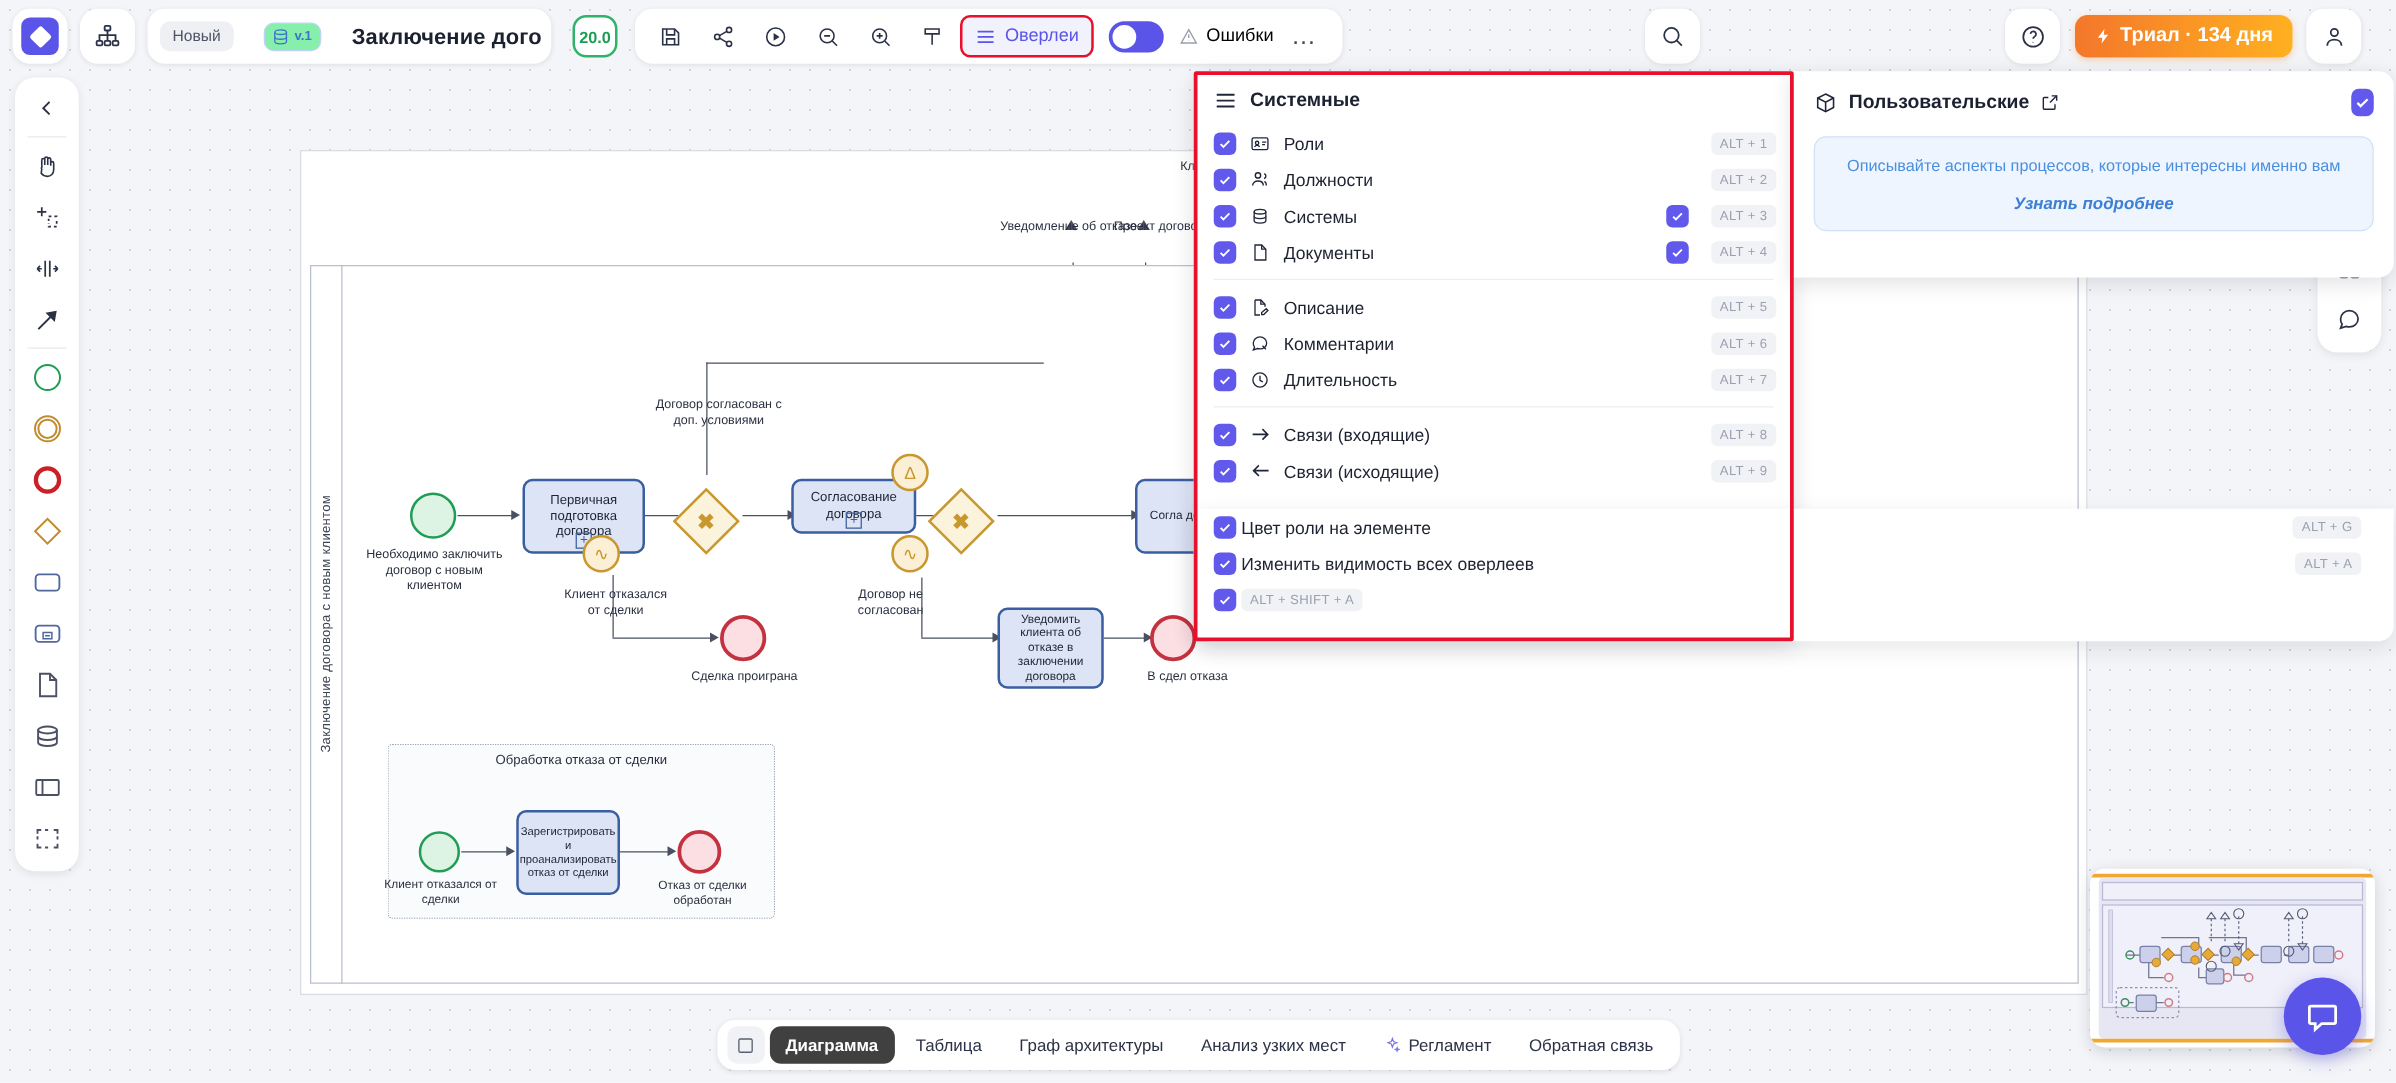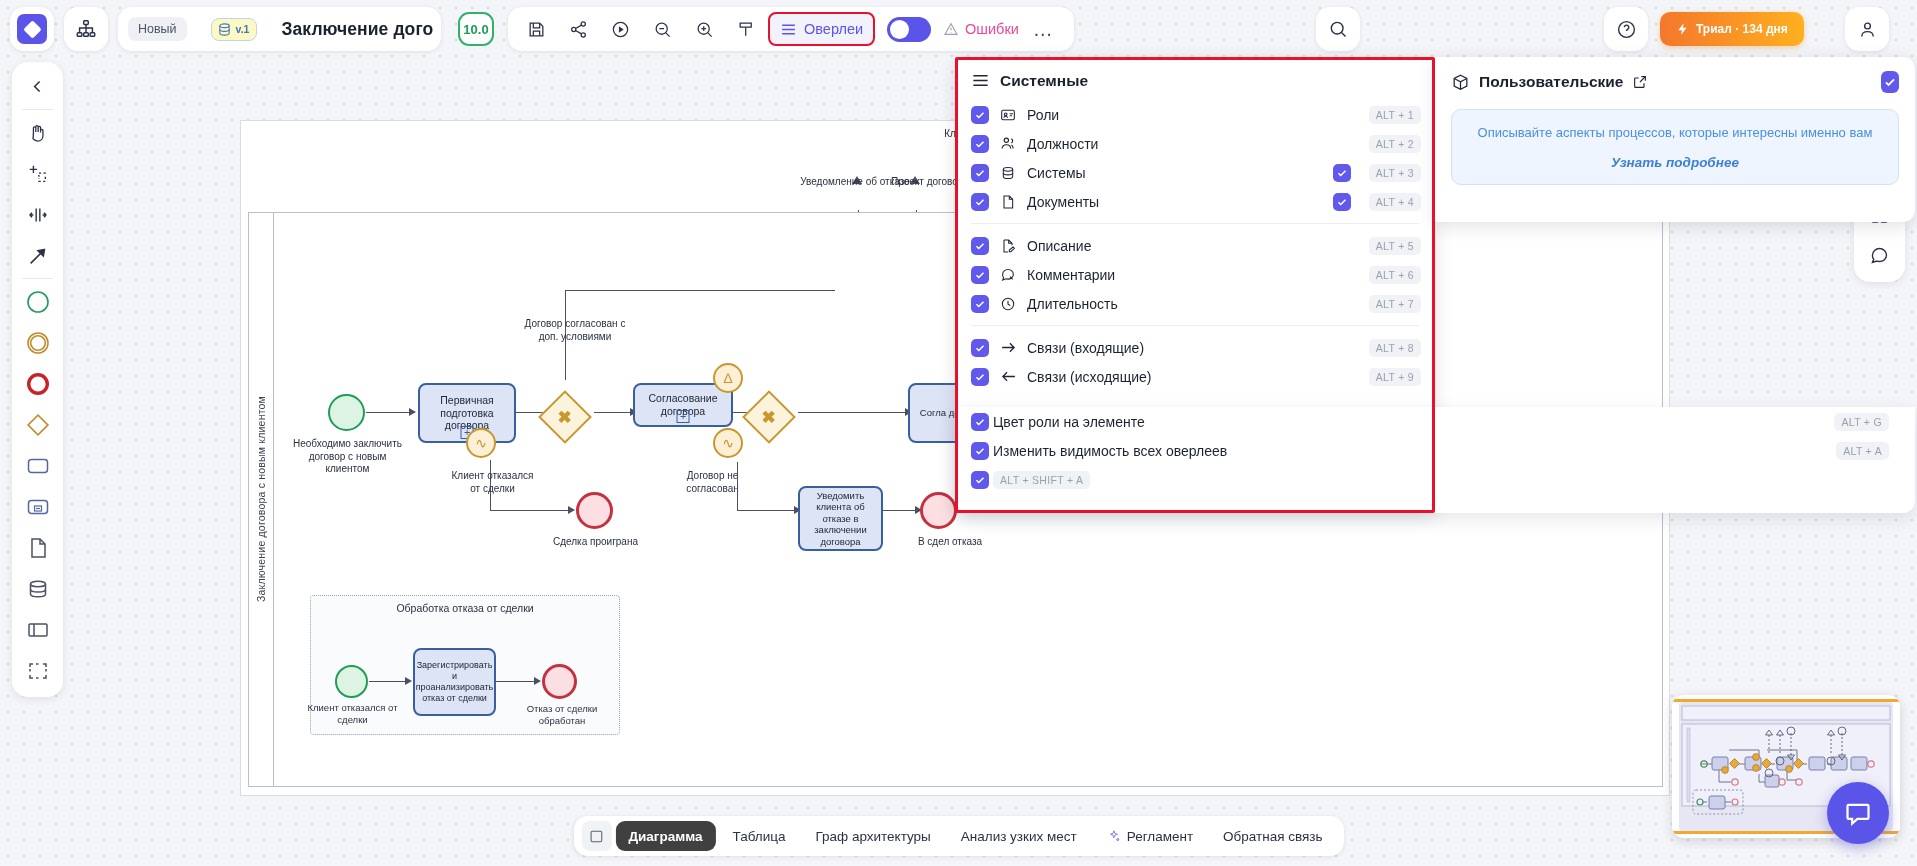--- a/index.html
+++ b/index.html
@@ -127,21 +127,21 @@
   }
   .logo-diamond { width: 13px; height: 13px; background: #fff; transform: rotate(45deg); border-radius:2px;}
   .tree-pill { margin-left: 10px; width: 44px; height: 44px; justify-content: center; }
   .title-pill { margin-left: 10px; height: 44px; padding: 0 8px 0 10px; gap: 24px; }
   .chip-new {
     background: #eef0f4; color: #4d5costly; border-radius: 8px;
     font-size: 12.5px; color: #4f5costly;
   }
   .chip-new { color: #4e5466; padding: 5px 10px; }
   .ver-chip {
-    background: #fef9c3; border: 1px solid #bcd4f5; border-radius: 8px;
+    background: #86efac; border: 1px solid #bcd4f5; border-radius: 8px;
     display: flex; align-items: center; gap: 4px; padding: 3px 7px 3px 5px;
   }
   .ver-chip .vtxt { font-size: 10.5px; color: #3d74c9; font-weight: 700; }
   .doc-title { font-size: 17.5px; font-weight: 700; color: #1b2130; letter-spacing: .1px; }
 
   .score-badge {
     position: absolute; left: 458px; top: 12px;
     width: 36px; height: 34px; border-radius: 11px;
     border: 2px solid #2fb269; background: #fff;
     display: flex; align-items: center; justify-content: center;
@@ -164,30 +164,30 @@
     border: 2px solid #e8102a; background: #f2f2fd;
   }
   .toggle {
     width: 44px; height: 25px; border-radius: 13px; background: #5b54e8;
     position: relative; margin: 0 10px; cursor: pointer;
   }
   .toggle .knob {
     position: absolute; left: 3px; top: 3px; width: 19px; height: 19px;
     border-radius: 50%; background: #fff;
   }
-  .errors { display:flex; align-items:center; gap:6px; color:#ec4899; font-size:14.5px; }
+  .errors { display:flex; align-items:center; gap:6px; color:#000000; font-size:14.5px; }
   .dots { color:#464b5c; font-size:20px; letter-spacing:1.5px; padding: 0 12px; cursor:pointer;}
 
   .search-pill { position: absolute; left: 1316px; top: 7px; width:44px; height:44px; justify-content:center; }
   .help-pill   { position: absolute; left: 1604px; top: 7px; width:44px; height:44px; justify-content:center; }
   .trial-btn {
     position: absolute; left: 1660px; top: 12px; height: 34px;
     padding: 0 16px; border-radius: 10px;
     background: linear-gradient(90deg,#f4772b,#ffb020);
-    color: #fff; font-size: 12px; font-weight: 700;
+    color: #fff; font-size: 16px; font-weight: 700;
     display: flex; align-items: center; gap: 6px; cursor: pointer;
     box-shadow: 0 2px 6px rgba(240,140,40,.35);
   }
   .user-pill { position: absolute; left: 1845px; top: 7px; width:44px; height:44px; justify-content:center; }
 
   
   .left-rail {
     position: absolute; left: 12px; top: 62px; width: 51px;
     background: #fff; border-radius: 16px;
     box-shadow: 0 2px 8px rgba(30,38,60,.10);
@@ -416,21 +416,21 @@
           <ellipse cx="12" cy="6" rx="7.5" ry="3"></ellipse>
             <path d="M4.5 6v12c0 1.7 3.4 3 7.5 3s7.5-1.3 7.5-3V6"></path>
             <path d="M4.5 12c0 1.7 3.4 3 7.5 3s7.5-1.3 7.5-3"></path>
         </svg>
         <span class="vtxt">v.1</span>
       </span>
       <span class="doc-title">Заключение дого</span>
     </div>
   </div>
 
-  <div class="score-badge">10.0</div>
+  <div class="score-badge">20.0</div>
 
   <div class="pill tools-pill">
     <div class="tbtn">
       <svg width="19" height="19" viewBox="0 0 24 24" fill="none" stroke="#2b3146" stroke-width="1.6">
         <path d="M4 4h12l4 4v12H4z"></path>
           <path d="M8 4v6h8V4M8 20v-6h8v6"></path>
       </svg>
     </div>
     <div class="tbtn">
       <svg width="19" height="19" viewBox="0 0 24 24" fill="none" stroke="#2b3146" stroke-width="1.6">

